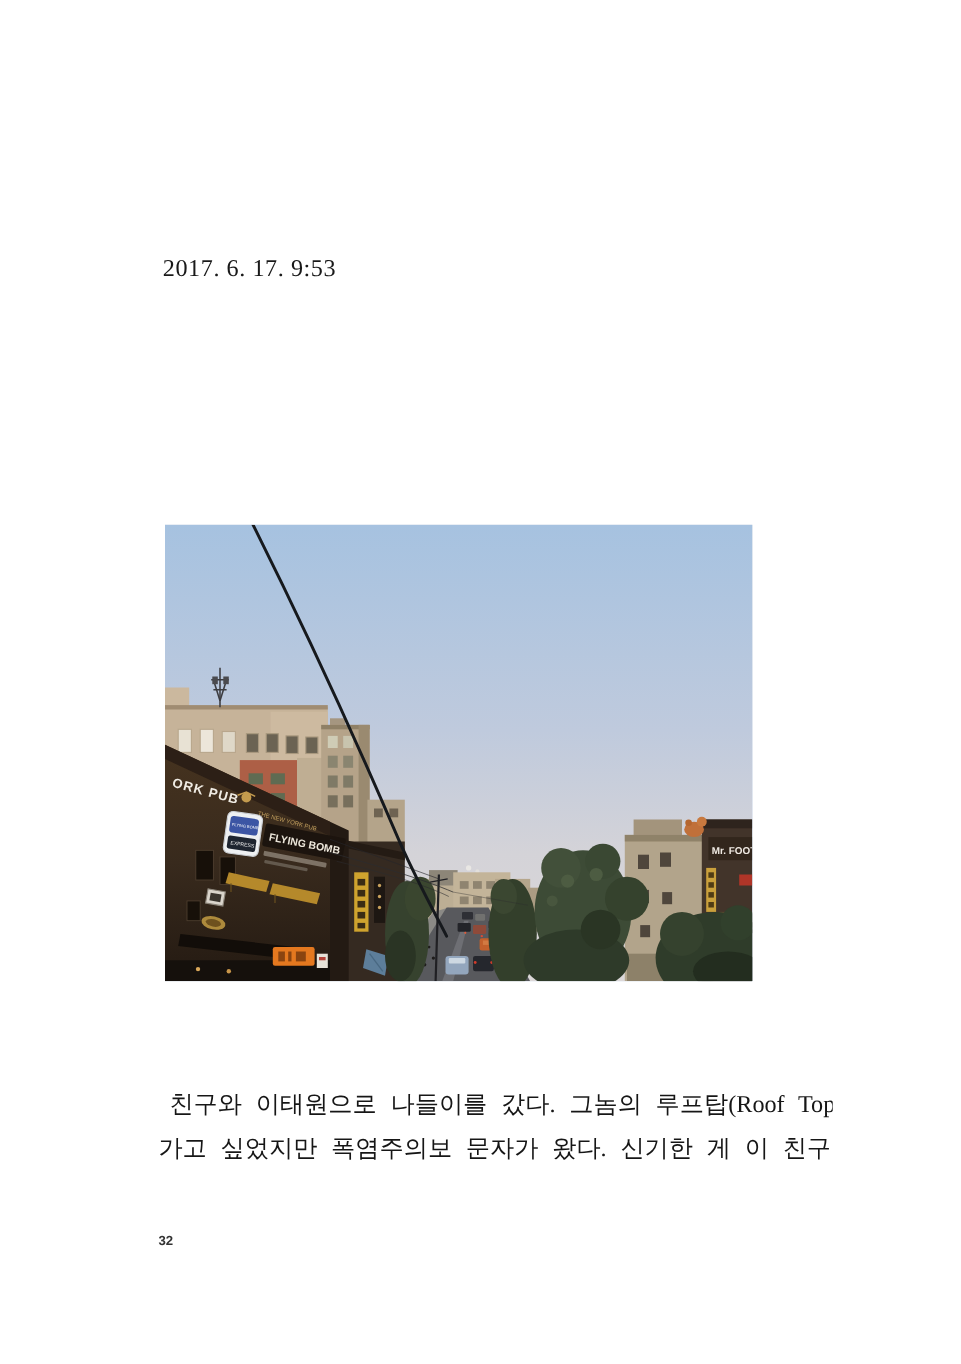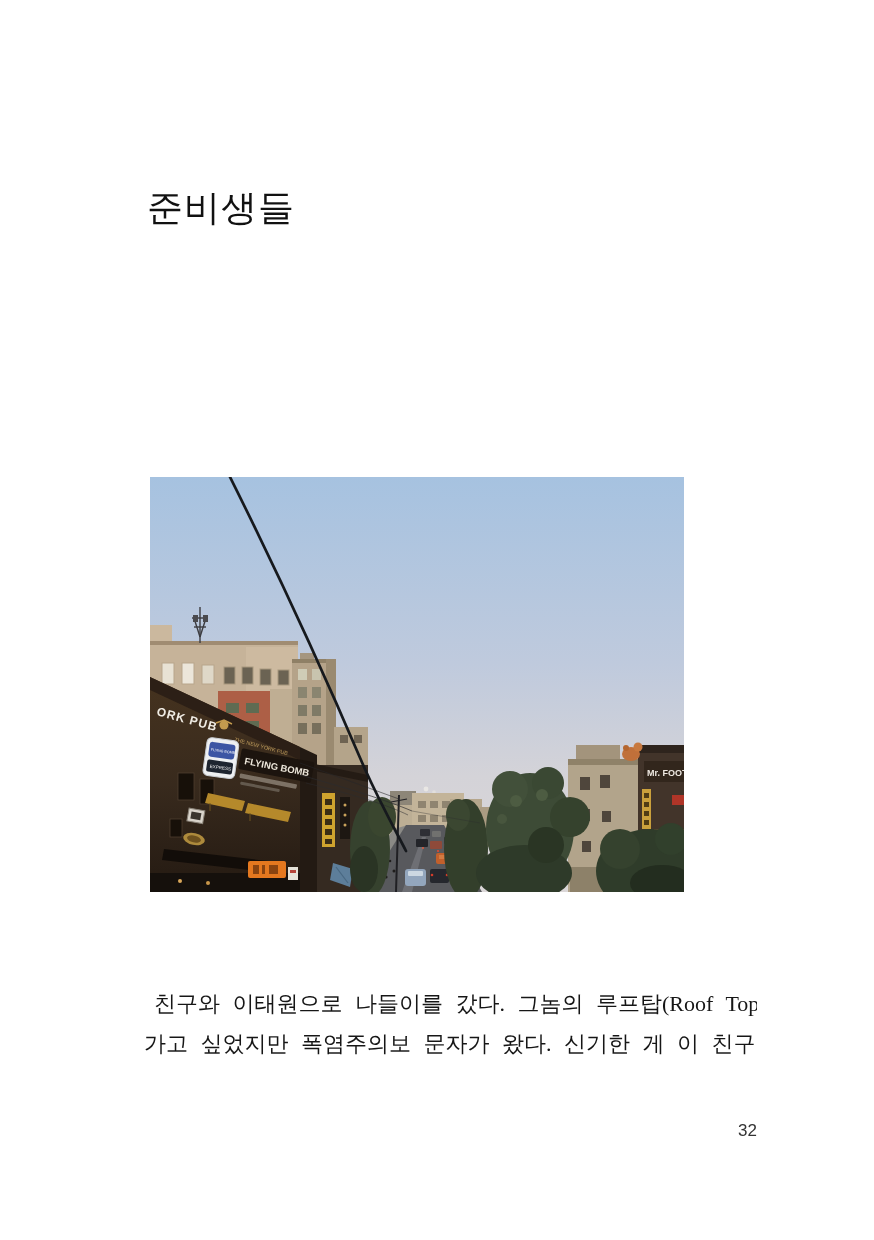--- a/index.html
+++ b/index.html
@@ -35,31 +35,31 @@
     font-size:22px;line-height:40px;color:#161616;
     overflow:hidden;
   }
   .body-line{
     text-align:justify;text-align-last:justify;
     white-space:nowrap;height:40px;word-spacing:7px;
   }
   .body-line.first{padding-left:10px;}
   .page-number{
     position:absolute;left:144px;top:1121px;width:613px;
-    text-align:right;font-family:"Liberation Sans","DejaVu Sans",sans-serif;
-    font-size:17px;color:#333333;
+    text-align:left;font-family:"Liberation Sans","DejaVu Sans",sans-serif;
+    font-size:12px;color:#333333;font-weight:bold;
   }
 </style>
 </head>
 <body>
 
 <div class="page">
 
-  <h1 class="post-title">준비생들</h1>
-
+
+  <div class="post-date">2017. 6. 17. 9:53</div>
 
   <figure class="photo-frame" style="margin:0">
     <svg width="534" height="415" viewBox="0 0 534 415" xmlns="http://www.w3.org/2000/svg">
       <defs>
         <linearGradient id="sky" x1="0" y1="0" x2="0" y2="1">
           <stop offset="0" stop-color="#a6c2e0"></stop>
           <stop offset="0.45" stop-color="#bfcadd"></stop>
           <stop offset="0.72" stop-color="#d4d3d8"></stop>
           <stop offset="1" stop-color="#dbd7d8"></stop>
         </linearGradient>

